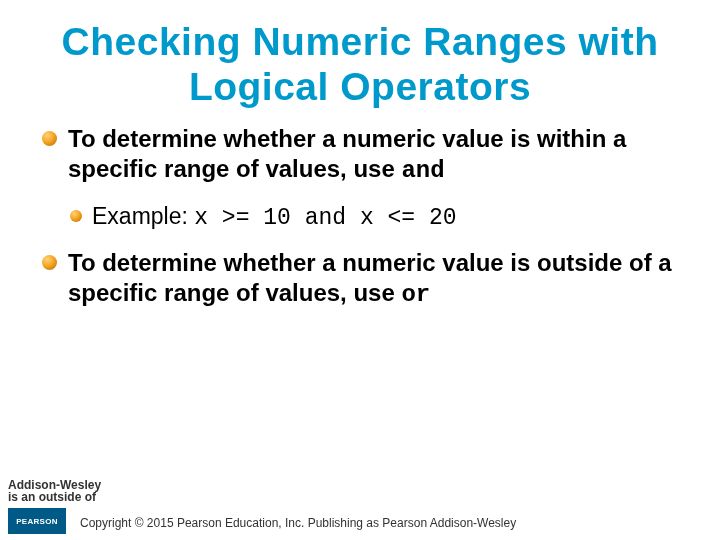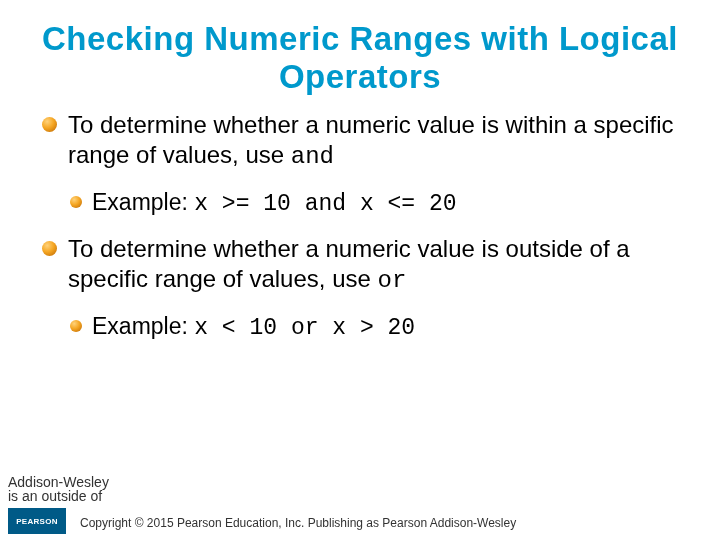--- a/index.html
+++ b/index.html
@@ -1,36 +1,36 @@
 <!DOCTYPE html>
 <html><head>
 <meta charset="utf-8">
 <style>
   * { margin: 0; padding: 0; box-sizing: border-box; }
   html, body { width: 720px; height: 540px; background: #fff; font-family: Arial, Helvetica, sans-serif; }
   .slide { width: 720px; height: 540px; position: relative; padding: 16px 40px 0 40px; }
-  .title { color: #0099cc; font-weight: 700; font-size: 33px; text-align: center; line-height: 1.15; margin: 4px 0 14px 0; letter-spacing: 0.5px; }
+  .title { color: #0099cc; font-weight: 700; font-size: 39px; text-align: center; line-height: 1.15; margin: 4px 0 14px 0; letter-spacing: 0.5px; }
   ul { list-style: none; }
   ul.level1 > li { position: relative; padding-left: 28px; margin-bottom: 14px; font-size: 24px; line-height: 1.25; color: #000; }
   ul.level1 > li::before {
     content: ""; position: absolute; left: 2px; top: 7px; width: 15px; height: 15px;
     background: radial-gradient(circle at 35% 30%, #ffd27a 0%, #f5a623 45%, #b96400 100%);
     border-radius: 50%;
   }
   ul.level2 { margin-top: 16px; }
   ul.level2 > li { position: relative; padding-left: 24px; margin-top: 8px; font-size: 23px; line-height: 1.3; font-weight: 400; }
   ul.level2 > li::before {
     content: ""; position: absolute; left: 2px; top: 8px; width: 12px; height: 12px;
     background: radial-gradient(circle at 35% 30%, #ffd27a 0%, #f5a623 45%, #b96400 100%);
     border-radius: 50%;
   }
-  .bold-lead { font-weight: 400; }
+  .bold-lead { font-weight: 700; }
   .mono { font-family: "Courier New", Courier, monospace; }
   .footer { position: absolute; left: 0; right: 0; bottom: 0; height: 60px; }
-  .imprint { position: absolute; left: 8px; bottom: 36px; font-size: 14px; line-height: 1.05; font-weight: 400; color: #333; }
+  .imprint { position: absolute; left: 8px; bottom: 36px; font-size: 12px; line-height: 1.05; font-weight: 700; color: #333; }
   .logo { position: absolute; left: 8px; bottom: 6px; width: 58px; height: 26px; background: #005a87; display: flex; align-items: center; justify-content: center; }
   .logo span { color: #fff; font-size: 8px; font-weight: 600; letter-spacing: 0.3px; }
   .copyright { position: absolute; left: 80px; bottom: 10px; font-size: 12px; color: #333; }
 </style>
 </head>
 <body>
 
 <div class="slide">
 
   <h1 class="title">Checking Numeric Ranges with Logical Operators</h1>
@@ -41,25 +41,20 @@
       <span class="bold-lead">To determine whether a numeric value is within a specific range of values, use </span><span class="bold-lead mono">and</span>
       <ul class="level2">
         <li>
           <span>Example: </span><span class="mono">x &gt;= 10 and x &lt;= 20</span>
         </li>
       </ul>
     </li>
 
     <li>
       <span class="bold-lead">To determine whether a numeric value is outside of a specific range of values, use </span><span class="bold-lead mono">or</span>
-      <ul class="level2">
-        <li>
-          <span>Example: </span><span class="mono">x &lt; 10 or x &gt; 20</span>
-        </li>
-      </ul>
     </li>
 
   </ul>
 
   <div class="footer">
     <div class="imprint">
       <span>Addison-Wesley</span><br>
       <span>is an outside of</span>
     </div>
     <div class="logo">

